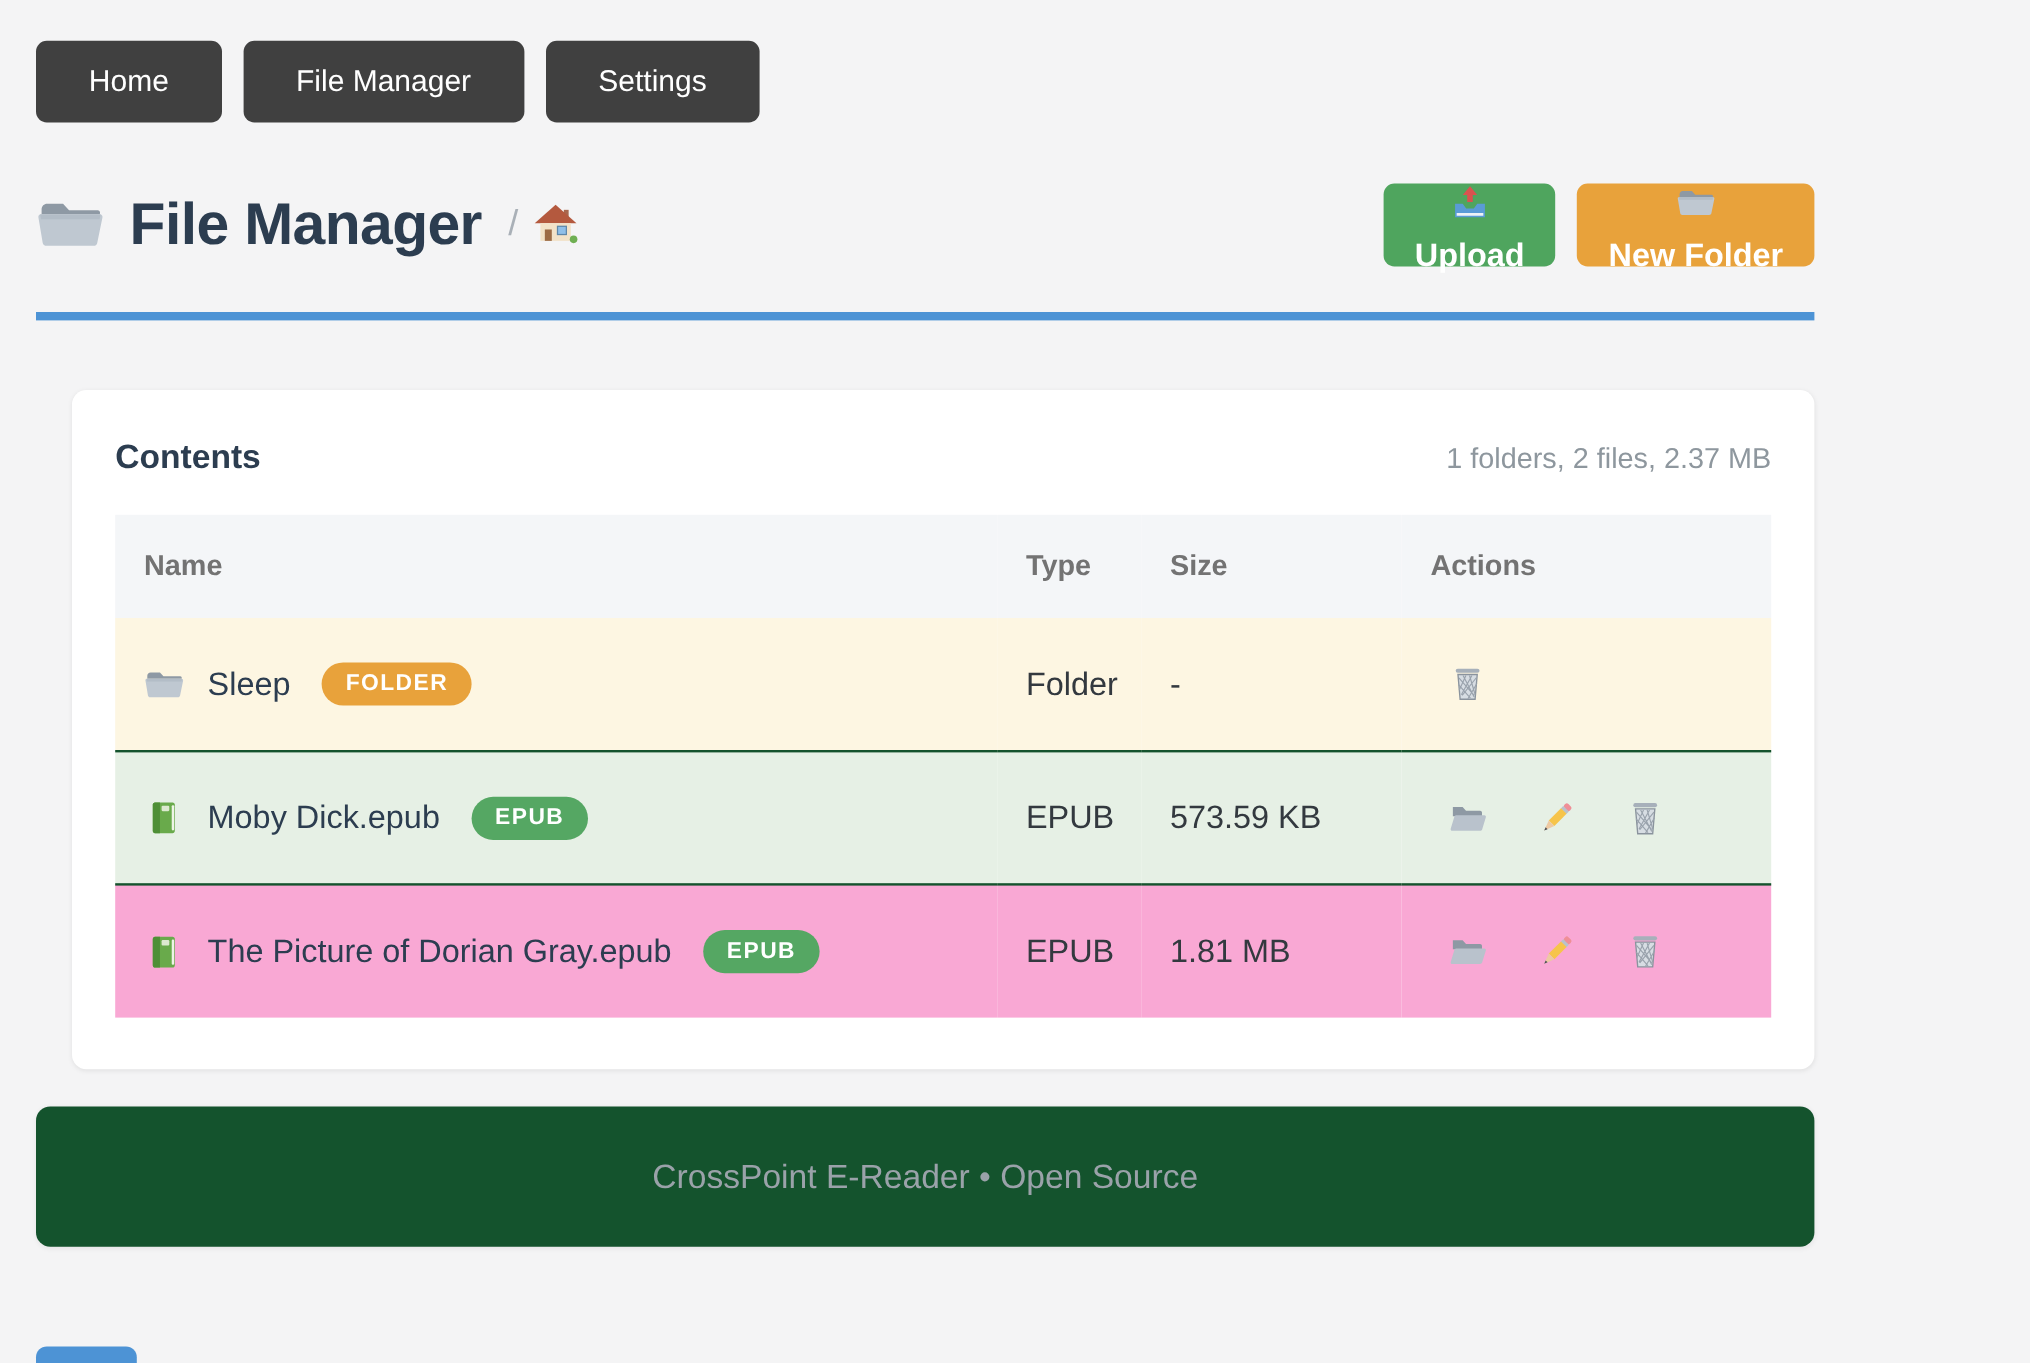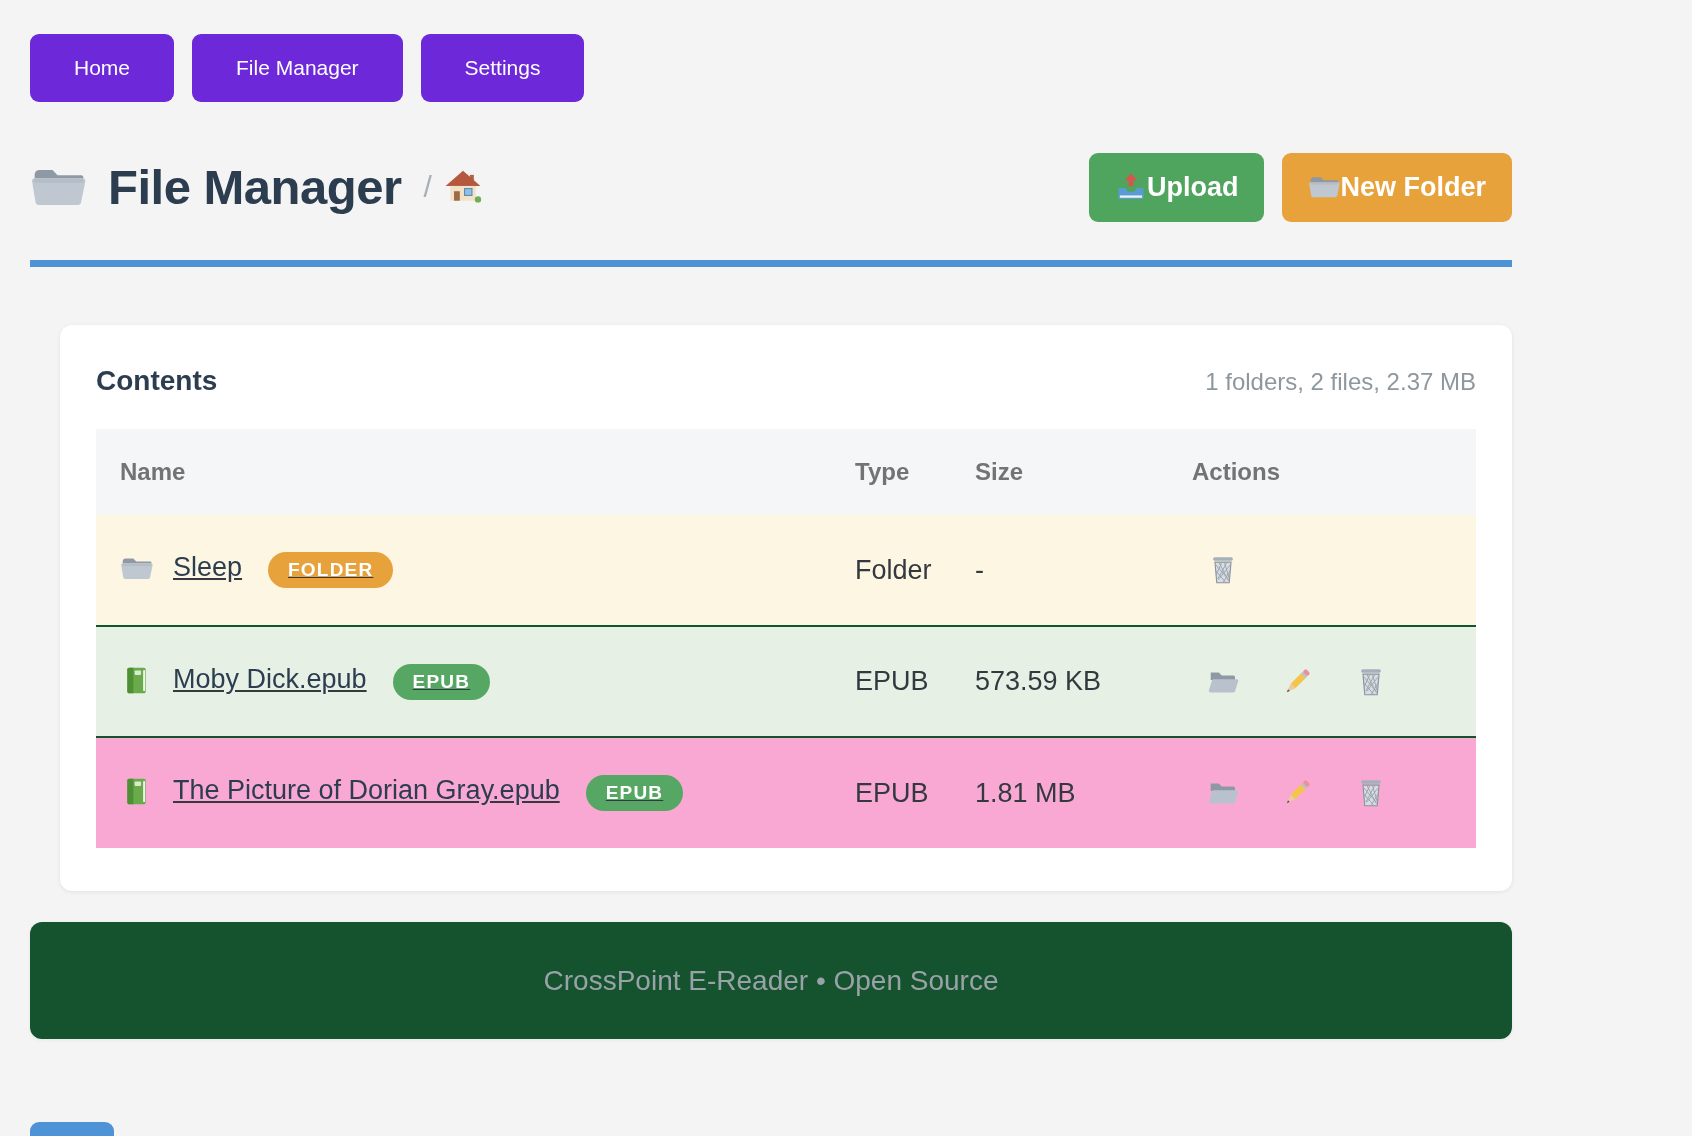--- a/index.html
+++ b/index.html
@@ -12,40 +12,40 @@
     position:relative;
     overflow:hidden;
   }
   .container { margin-left:30px; width:1482px; }
 
   
   .nav { padding-top:34px; display:flex; gap:18px; }
   .nav-btn {
     height:68px; padding:0 44px;
     border:none; border-radius:9px;
-    background:#6d28d9; color:#fff;
-    font-size:21px; font-family:inherit;
+    background:#404040; color:#fff;
+    font-size:25px; font-family:inherit;
     display:inline-flex; align-items:center; cursor:pointer;
   }
 
   
   .header-row { margin-top:46px; display:flex; justify-content:space-between; align-items:center; height:78px; }
   .title-wrap { display:flex; align-items:center; }
   .icon { display:inline-block; }
   .title-icon { width:56px; height:56px; margin-right:22px; }
   h1 { font-size:49px; font-weight:700; color:#2c3d50; margin:0; letter-spacing:-0.5px; }
   .crumb { display:flex; align-items:center; margin-left:22px; }
   .crumb-slash { color:#a9b0b7; font-size:30px; margin-right:12px; }
   .crumb-home { width:38px; height:38px; cursor:pointer; }
 
   .hdr-buttons { display:flex; gap:18px; }
   .btn {
     height:69px; border:none; border-radius:9px;
     color:#fff; font-size:27px; font-weight:700; font-family:inherit;
-    padding:0 26px; display:inline-flex; align-items:center; cursor:pointer;
+    padding:0 26px; display:inline-flex; align-items:center; gap:13px; cursor:pointer;flex-direction:column;
   }
   .btn .icon { width:32px; height:32px; }
 
   .rule { margin-top:34px; height:7px; background:#4d93d5; }
 
   
   .card {
     margin-top:58px; background:#fff; border-radius:12px;
     box-shadow:0 1px 4px rgba(0,0,0,.08);
     padding:40px 36px 43px;
@@ -59,21 +59,21 @@
   thead th {
     background:#f4f6f8; color:#737373;
     font-size:24px; text-align:left; font-weight:700;
     padding:29px 0 29px 24px;
   }
   th.col-type { width:120px; }
   th.col-size { width:217px; }
   th.col-actions { width:308px; }
   tbody td { font-size:27px; padding:0 0 0 24px; height:111px; }
   tr.row-file td { border-top:2px solid #14532d; }
-  .name-cell { display:flex; gap:20px;text-decoration:underline; }
+  .name-cell { display:flex; align-items:center; gap:20px; }
   .name-icon { width:33px; height:33px; }
   .name-text { color:#2c3d50; cursor:pointer; }
   .badge {
     font-size:19px; font-weight:700; color:#fff;
     padding:7px 20px; border-radius:999px; letter-spacing:1.2px;
     margin-left:6px; white-space:nowrap;
   }
   .cell-text { color:#33393f; }
   .actions-wrap { display:flex; align-items:center; gap:40px; padding-left:14px; }
   .action-btn { display:inline-flex; cursor:pointer; }

